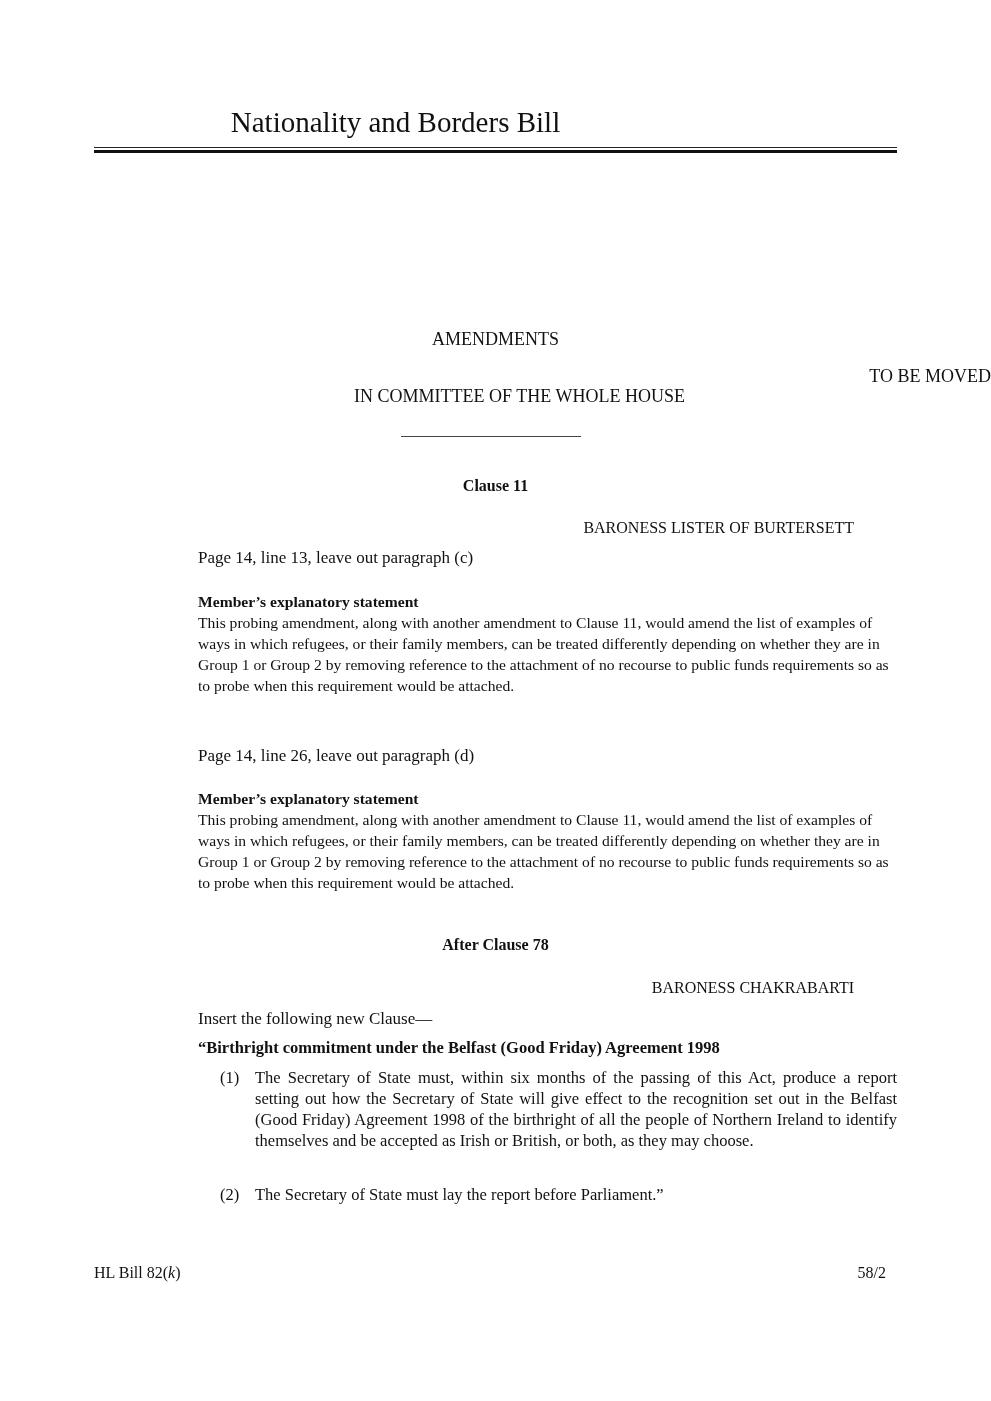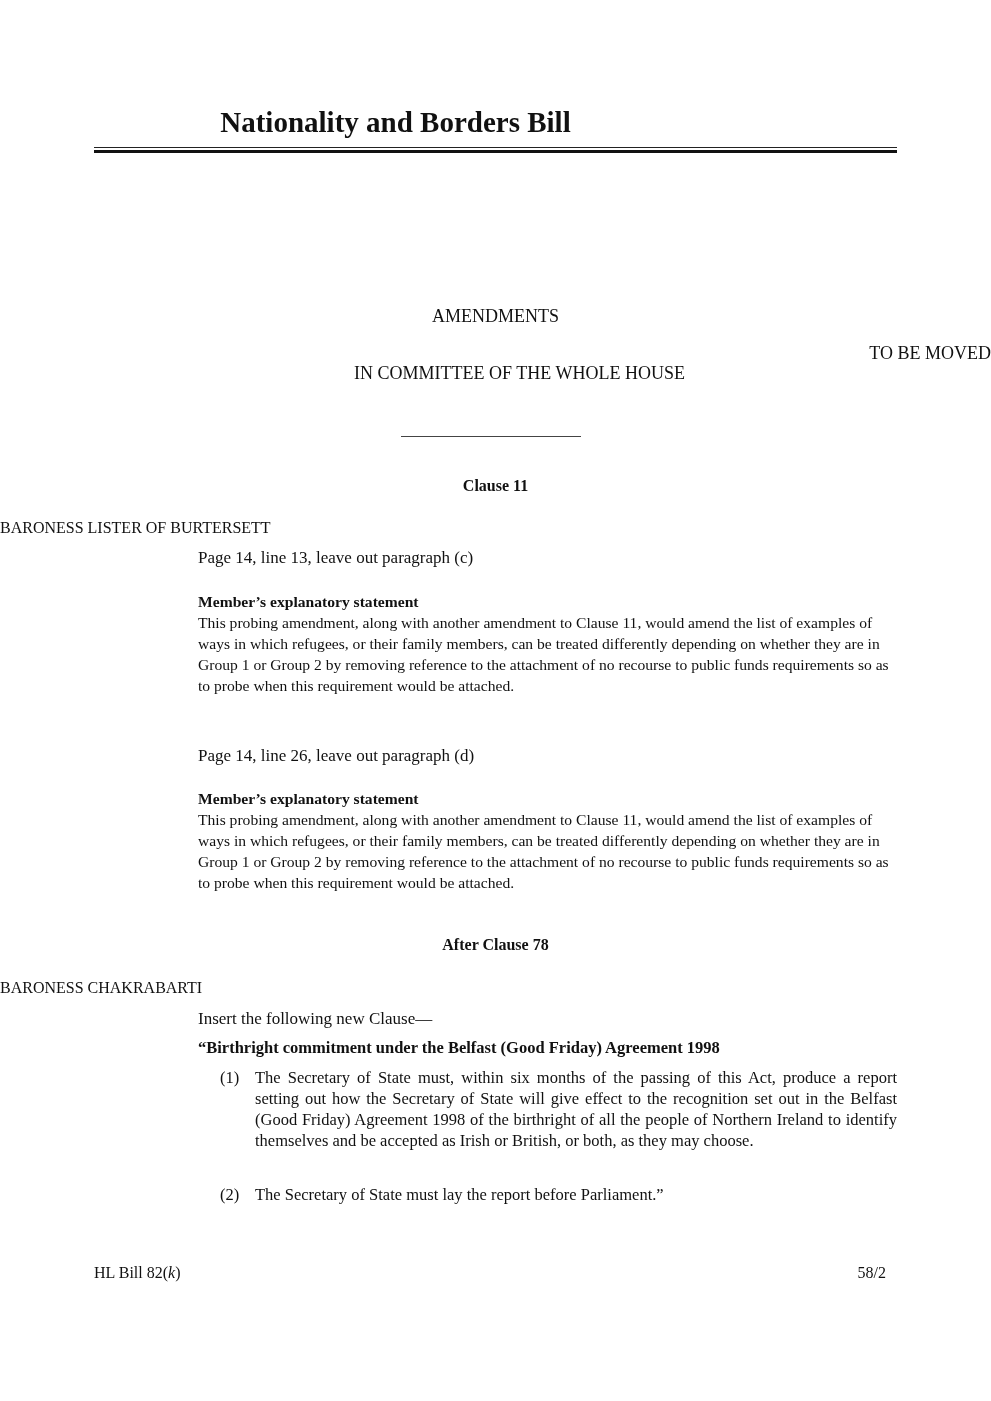--- a/index.html
+++ b/index.html
@@ -14,46 +14,47 @@
       font-family: "Liberation Serif", "DejaVu Serif", serif;
       color: #111111;
       overflow: hidden;
     }
     .abs { position: absolute; }
     .title {
       left: 0; width: 791px;
       top: 106px;
       text-align: center;
       font-size: 29px;
-      font-weight: bold;
+      font-weight: normal;
       letter-spacing: 0px;
     }
     .rule-thin {
       left: 94px; width: 803px; top: 147px;
       height: 1px; background: #222;
     }
     .rule-thick {
       left: 94px; width: 803px; top: 150px;
       height: 3px; background: #111;
     }
     .center-line {
       left: 0; width: 991px;
       text-align: center;
       font-size: 18px;
+      margin-top: 23px;
     }
     .short-rule {
       left: 401px; width: 180px; top: 436px;
       height: 1px; background: #444;
     }
     .heading-bold {
       left: 0; width: 991px; text-align: center;
       font-size: 16px; font-weight: bold;
     }
     .member {
-      left: 0; width: 854px; text-align: left;
+      left: 0; width: 854px; text-align: right;
       font-size: 16px;
     }
     .body-line {
       left: 198px;
       font-size: 17px;
     }
     .stmt {
       left: 198px; width: 700px;
       font-size: 15.6px;
       line-height: 21px;

